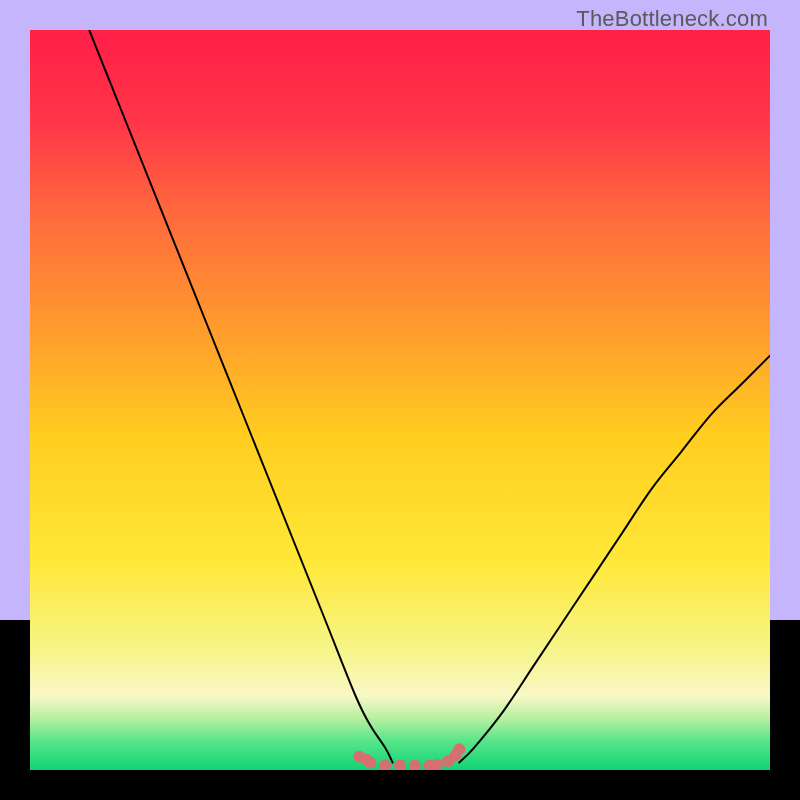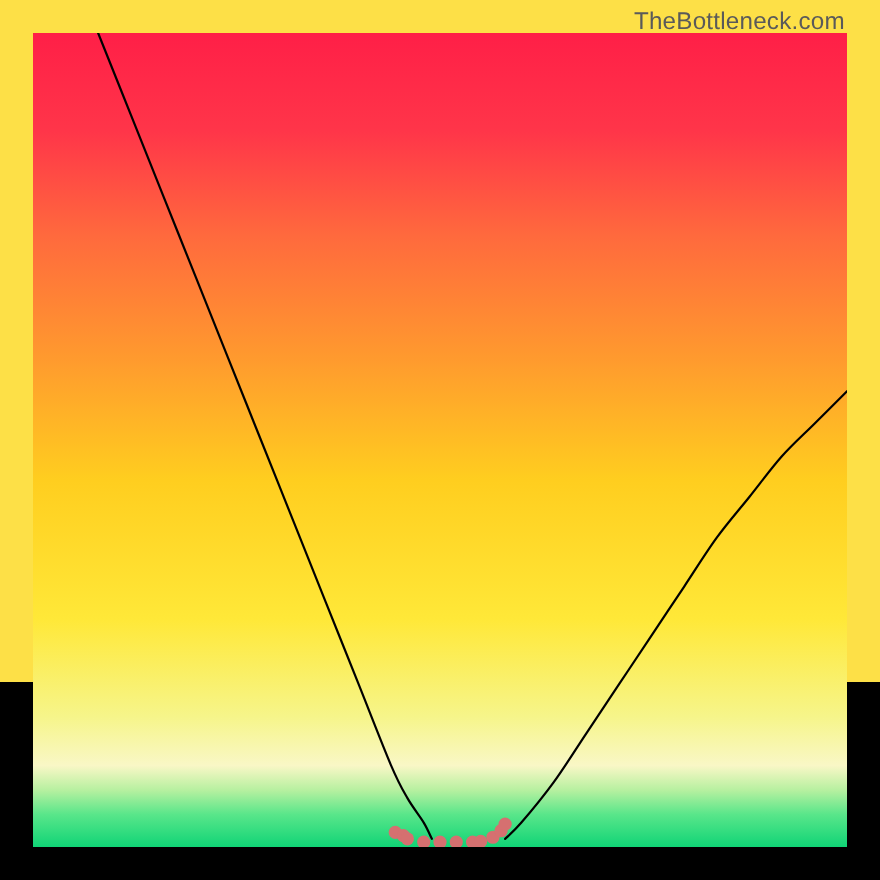--- a/index.html
+++ b/index.html
@@ -10,21 +10,21 @@
     background: #000;
     overflow: hidden;
     font-family: Arial, Helvetica, sans-serif;
   }
   .frame {
     position: absolute;
     left: 0;
     top: 0;
     width: 800px;
     height: 620px;
-    background: #fde047;
+    background: #c4b5fd;
   }
   .plot-area {
     position: absolute;
     left: 30px;
     top: 30px;
     width: 740px;
     height: 740px;
     overflow: hidden;
   }
   .gradient {

